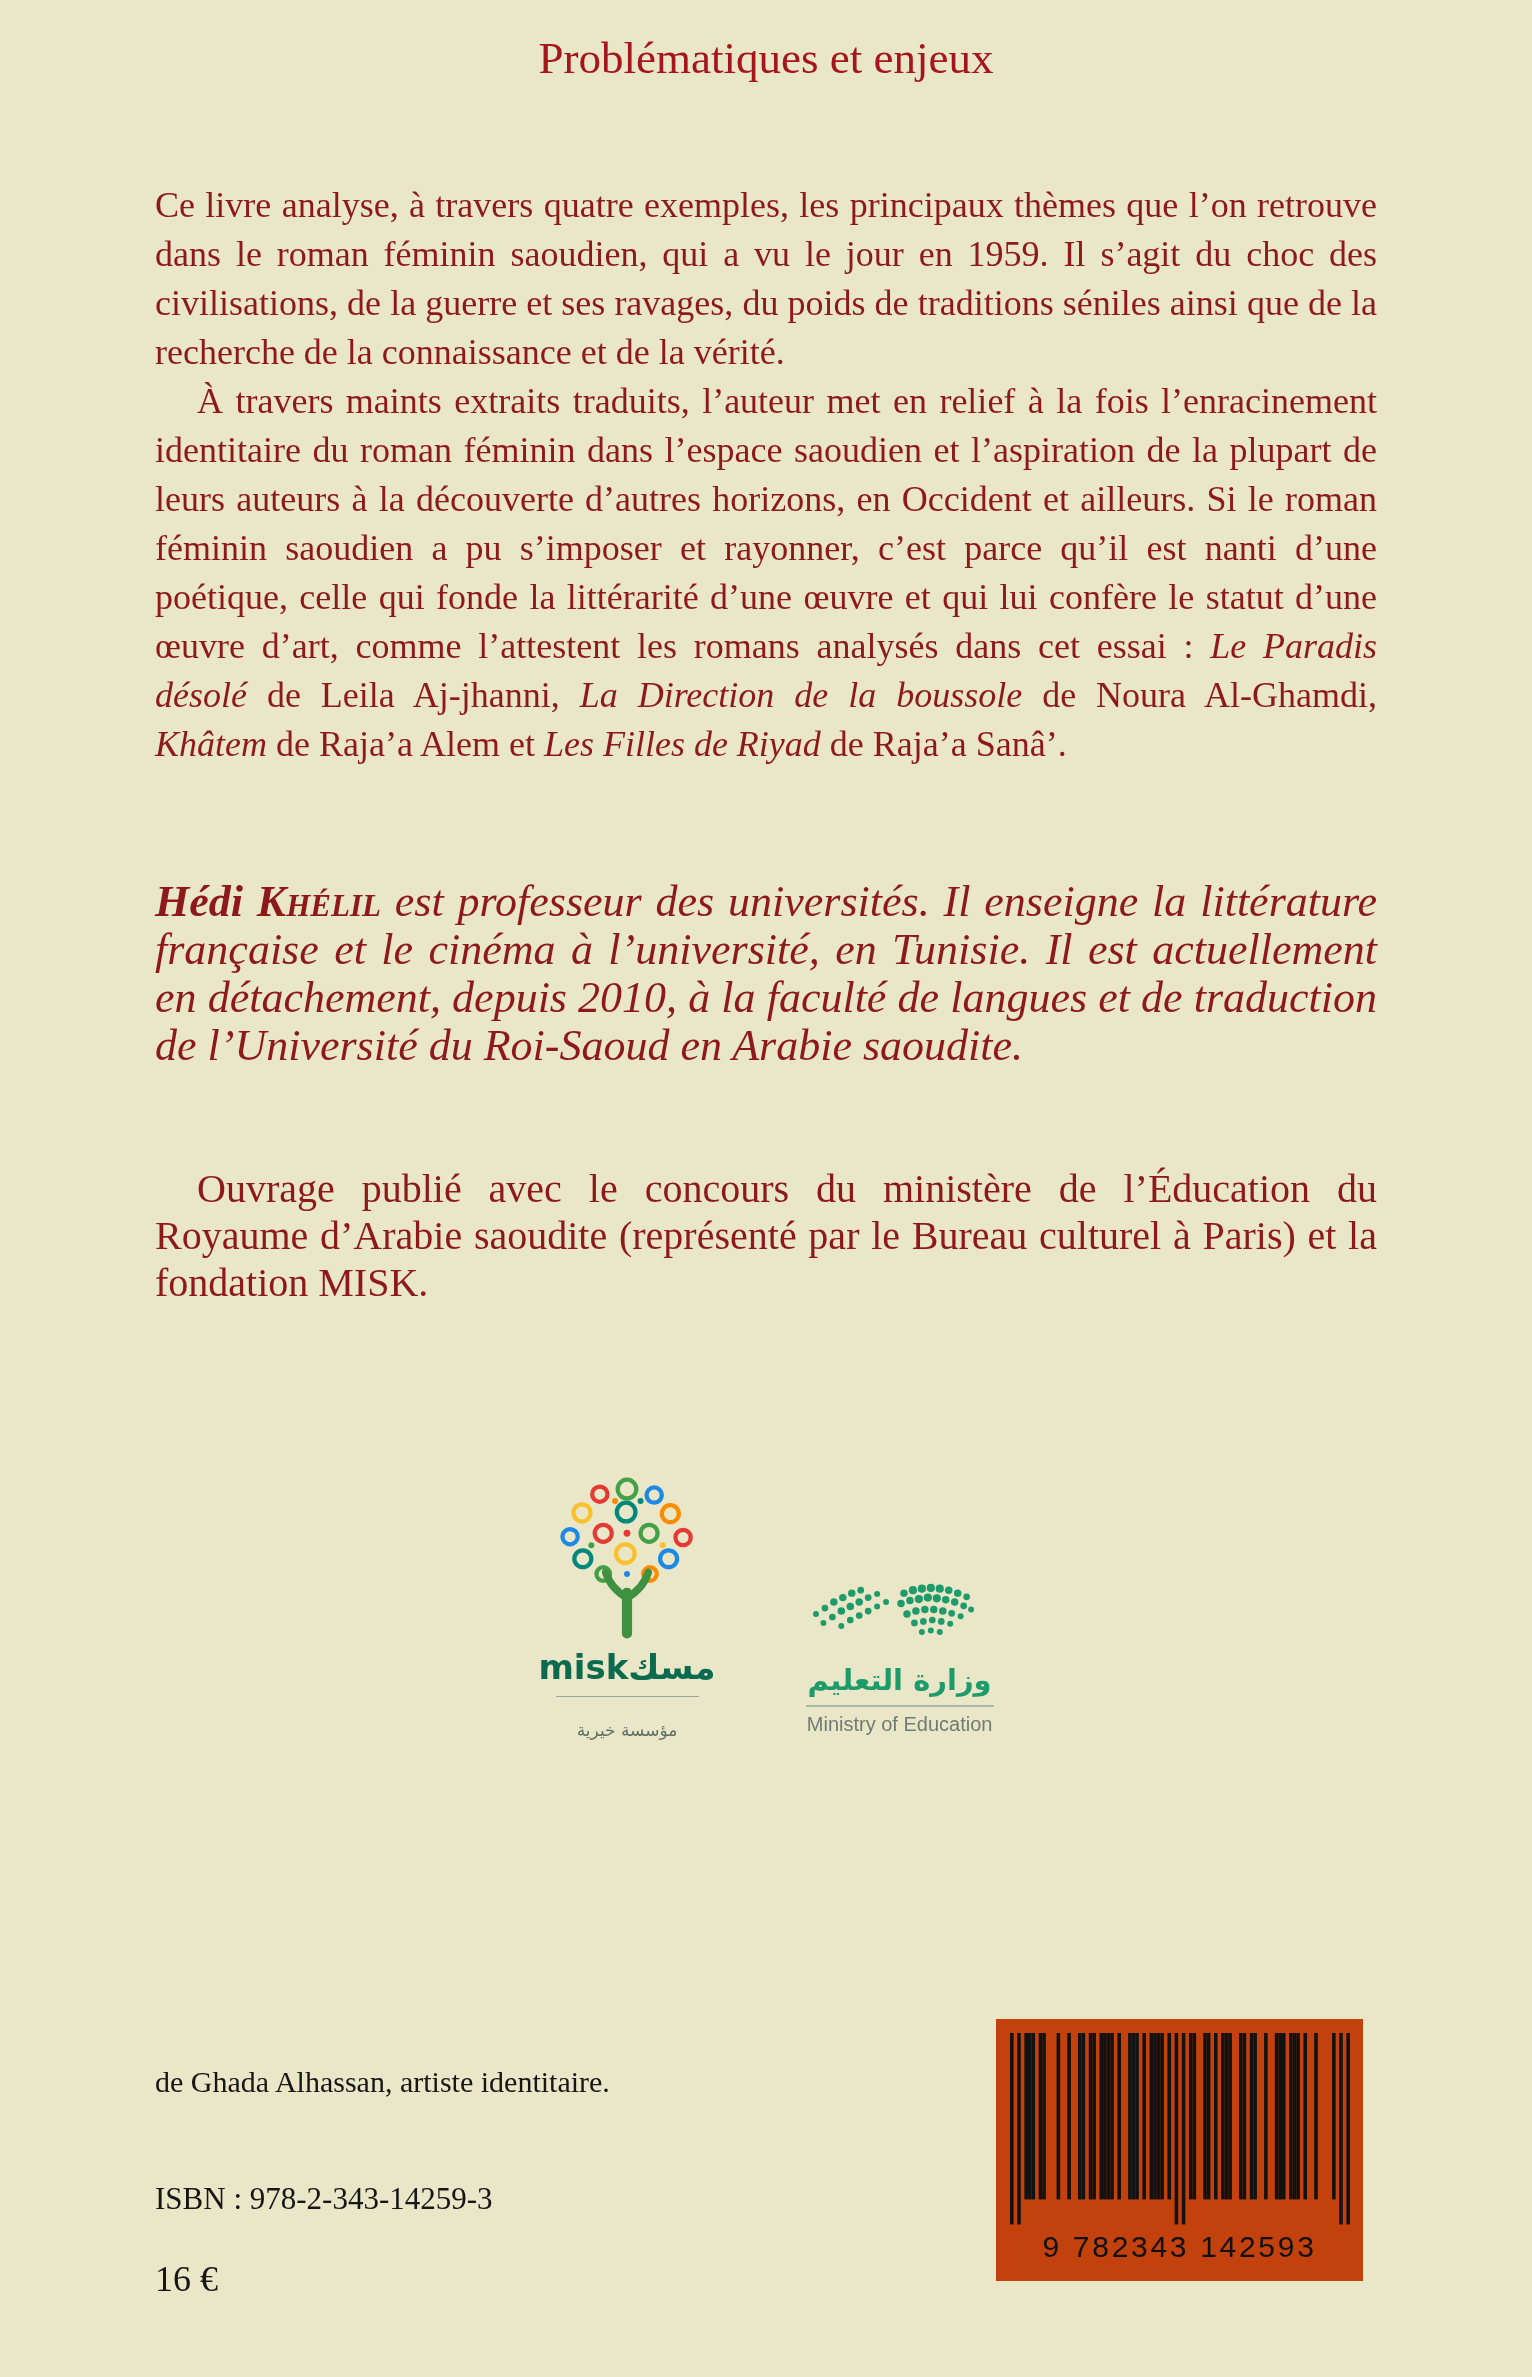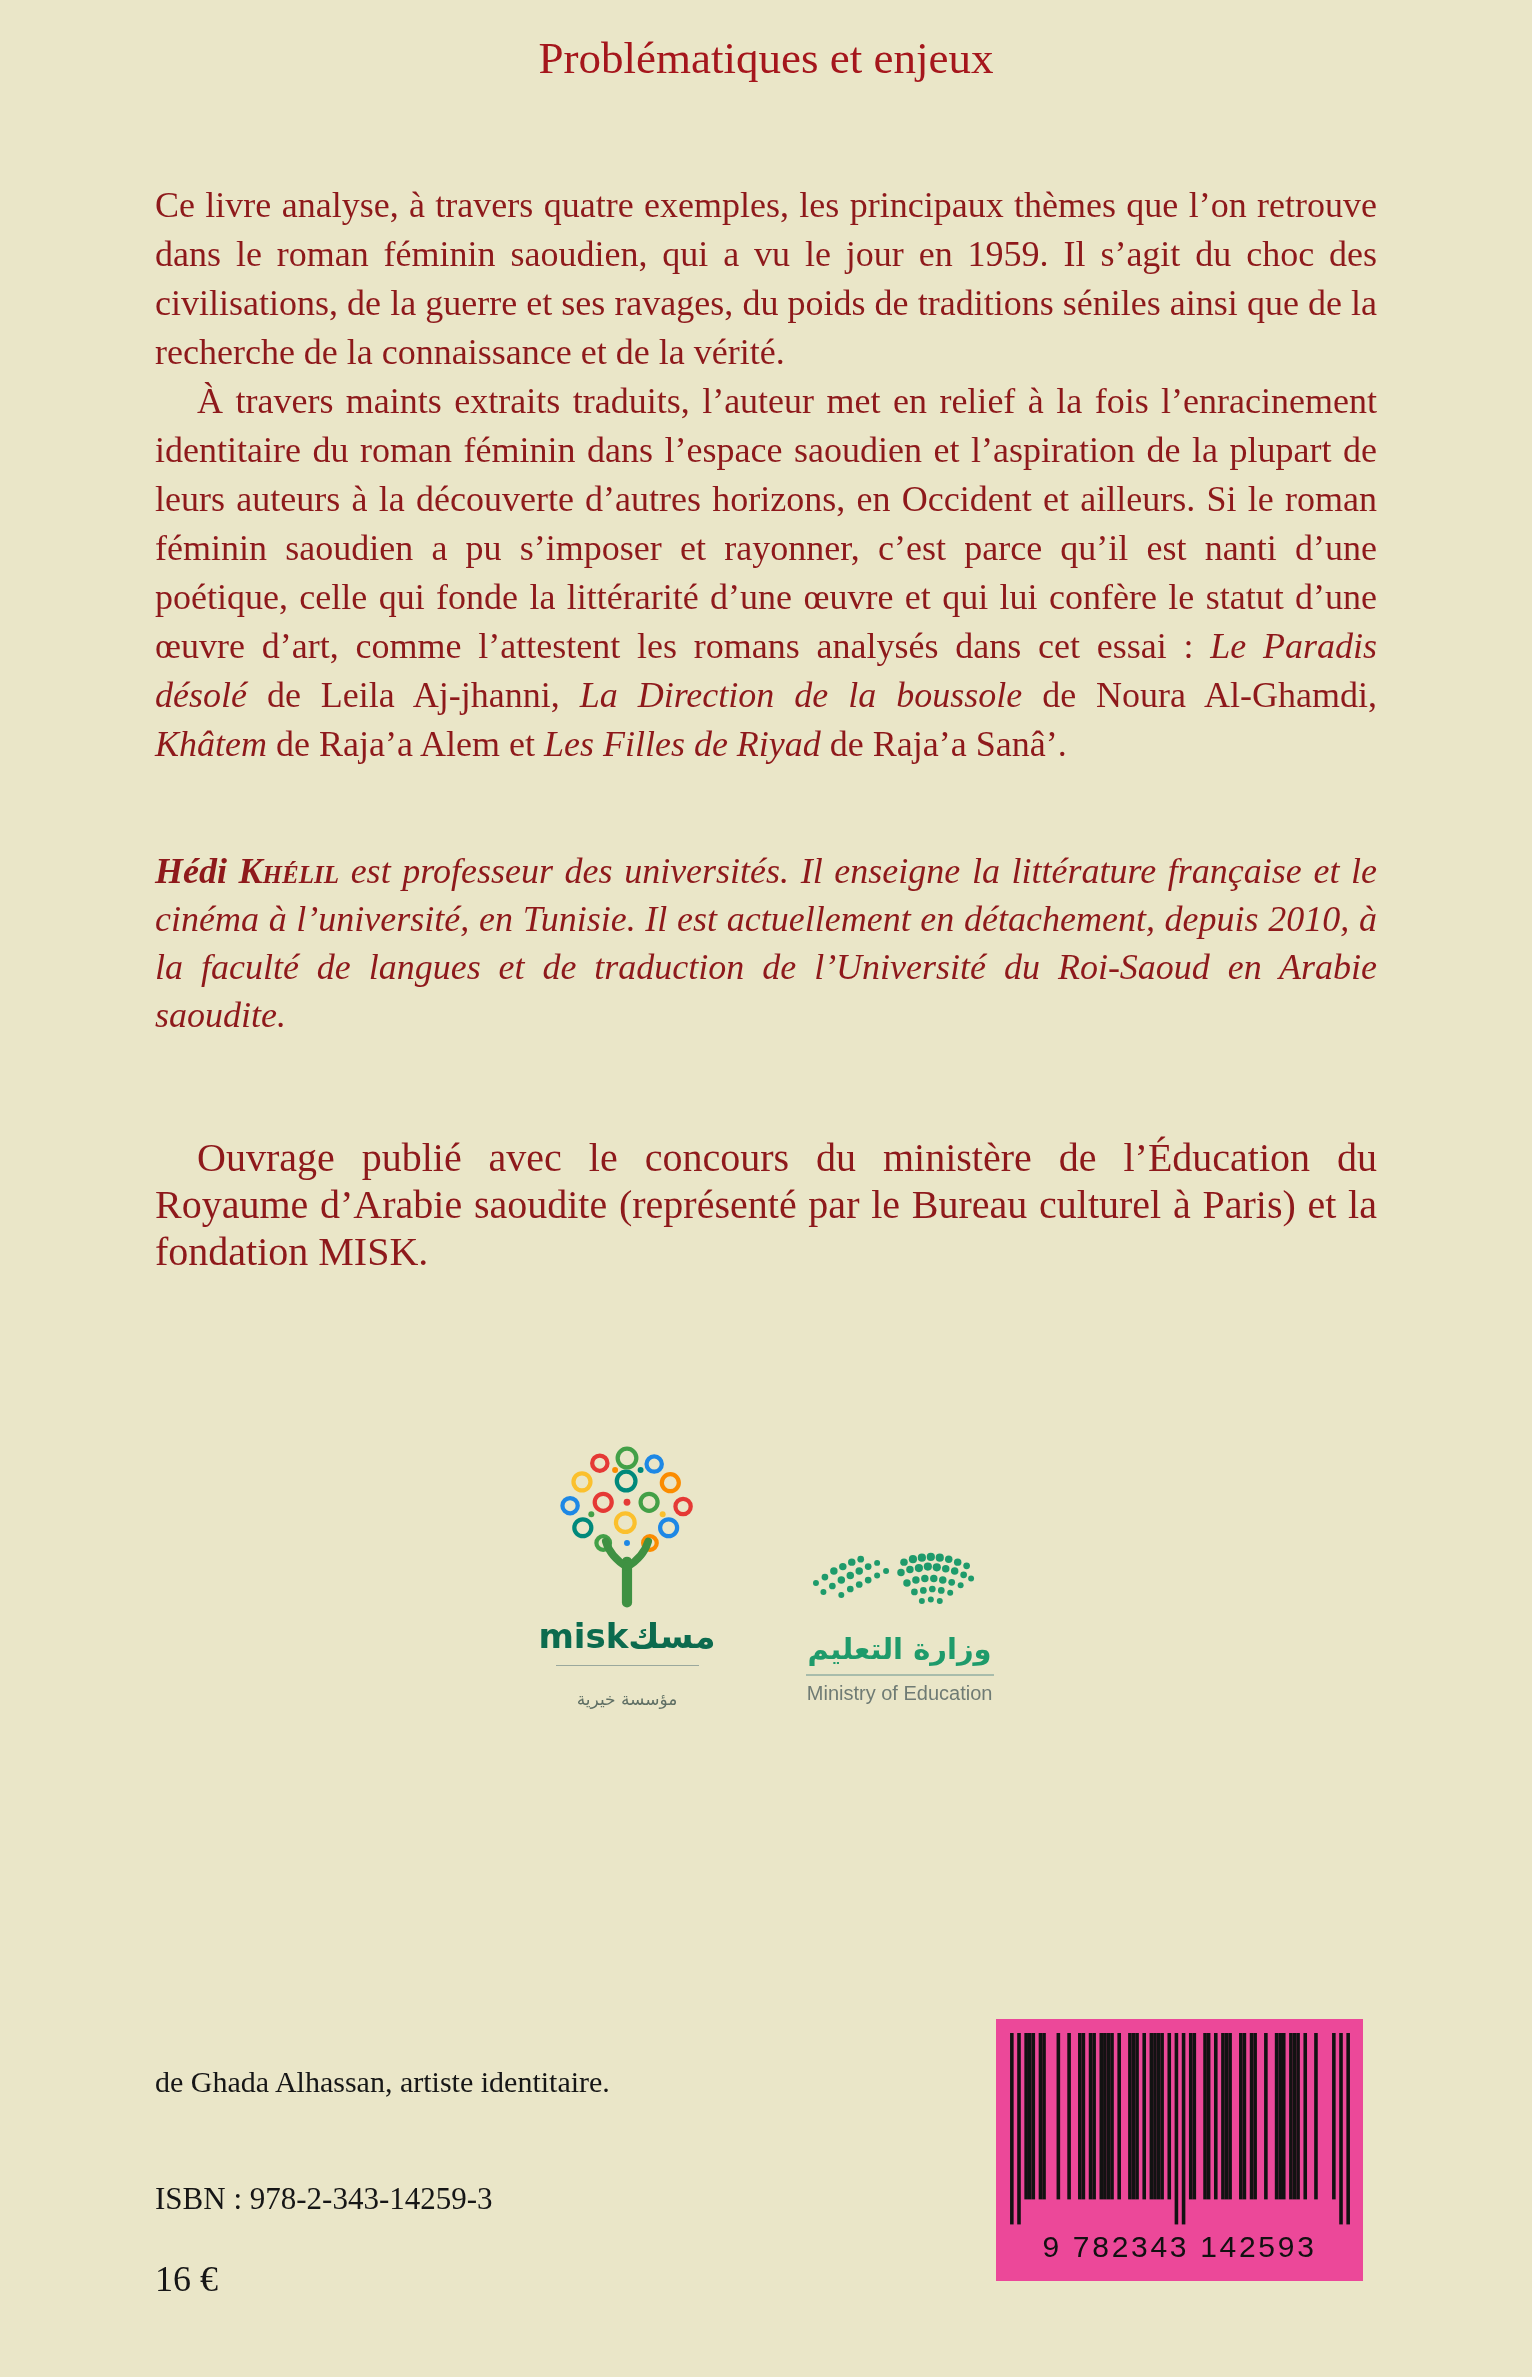--- a/index.html
+++ b/index.html
@@ -30,23 +30,23 @@
     margin-top:97px;
     font-size:36px;
     line-height:49px;
     text-align:justify;
     color:#8e191b;
   }
   .body-text p { margin:0; }
   .body-text p.indent { text-indent:42px; }
   .book-title { font-style:italic; }
   .bio {
-    margin-top:78px;
+    margin-top:109px;
     font-style:italic;
-    font-size:36px;
+    font-size:44px;
     line-height:48px;
     text-align:justify;
     color:#8e191b;
   }
   .author-first { font-weight:bold; }
   .author-last  { font-weight:bold; font-variant:small-caps; }
   .publisher {
     margin-top:95px;
     font-size:40px;
     line-height:47px;
@@ -103,21 +103,21 @@
     position:absolute; left:155px; top:2181px;
     font-size:31px; color:#161616;
   }
   .price {
     position:absolute; left:155px; top:2258px;
     font-size:36px; color:#161616;
   }
   .barcode-box {
     position:absolute; left:996px; top:2019px;
     width:367px; height:262px;
-    background:#ec4899;
+    background:#c2410c;
     display:flex; flex-direction:column; align-items:center;
   }
   .barcode-bars-wrap { margin-top:14.3px; width:340px; height:195px; }
   .barcode-digits {
     margin-top:1.8px;
     font-family:"Liberation Sans", sans-serif;
     font-size:30px;
     letter-spacing:2.7px;
     color:#111111;
   }

